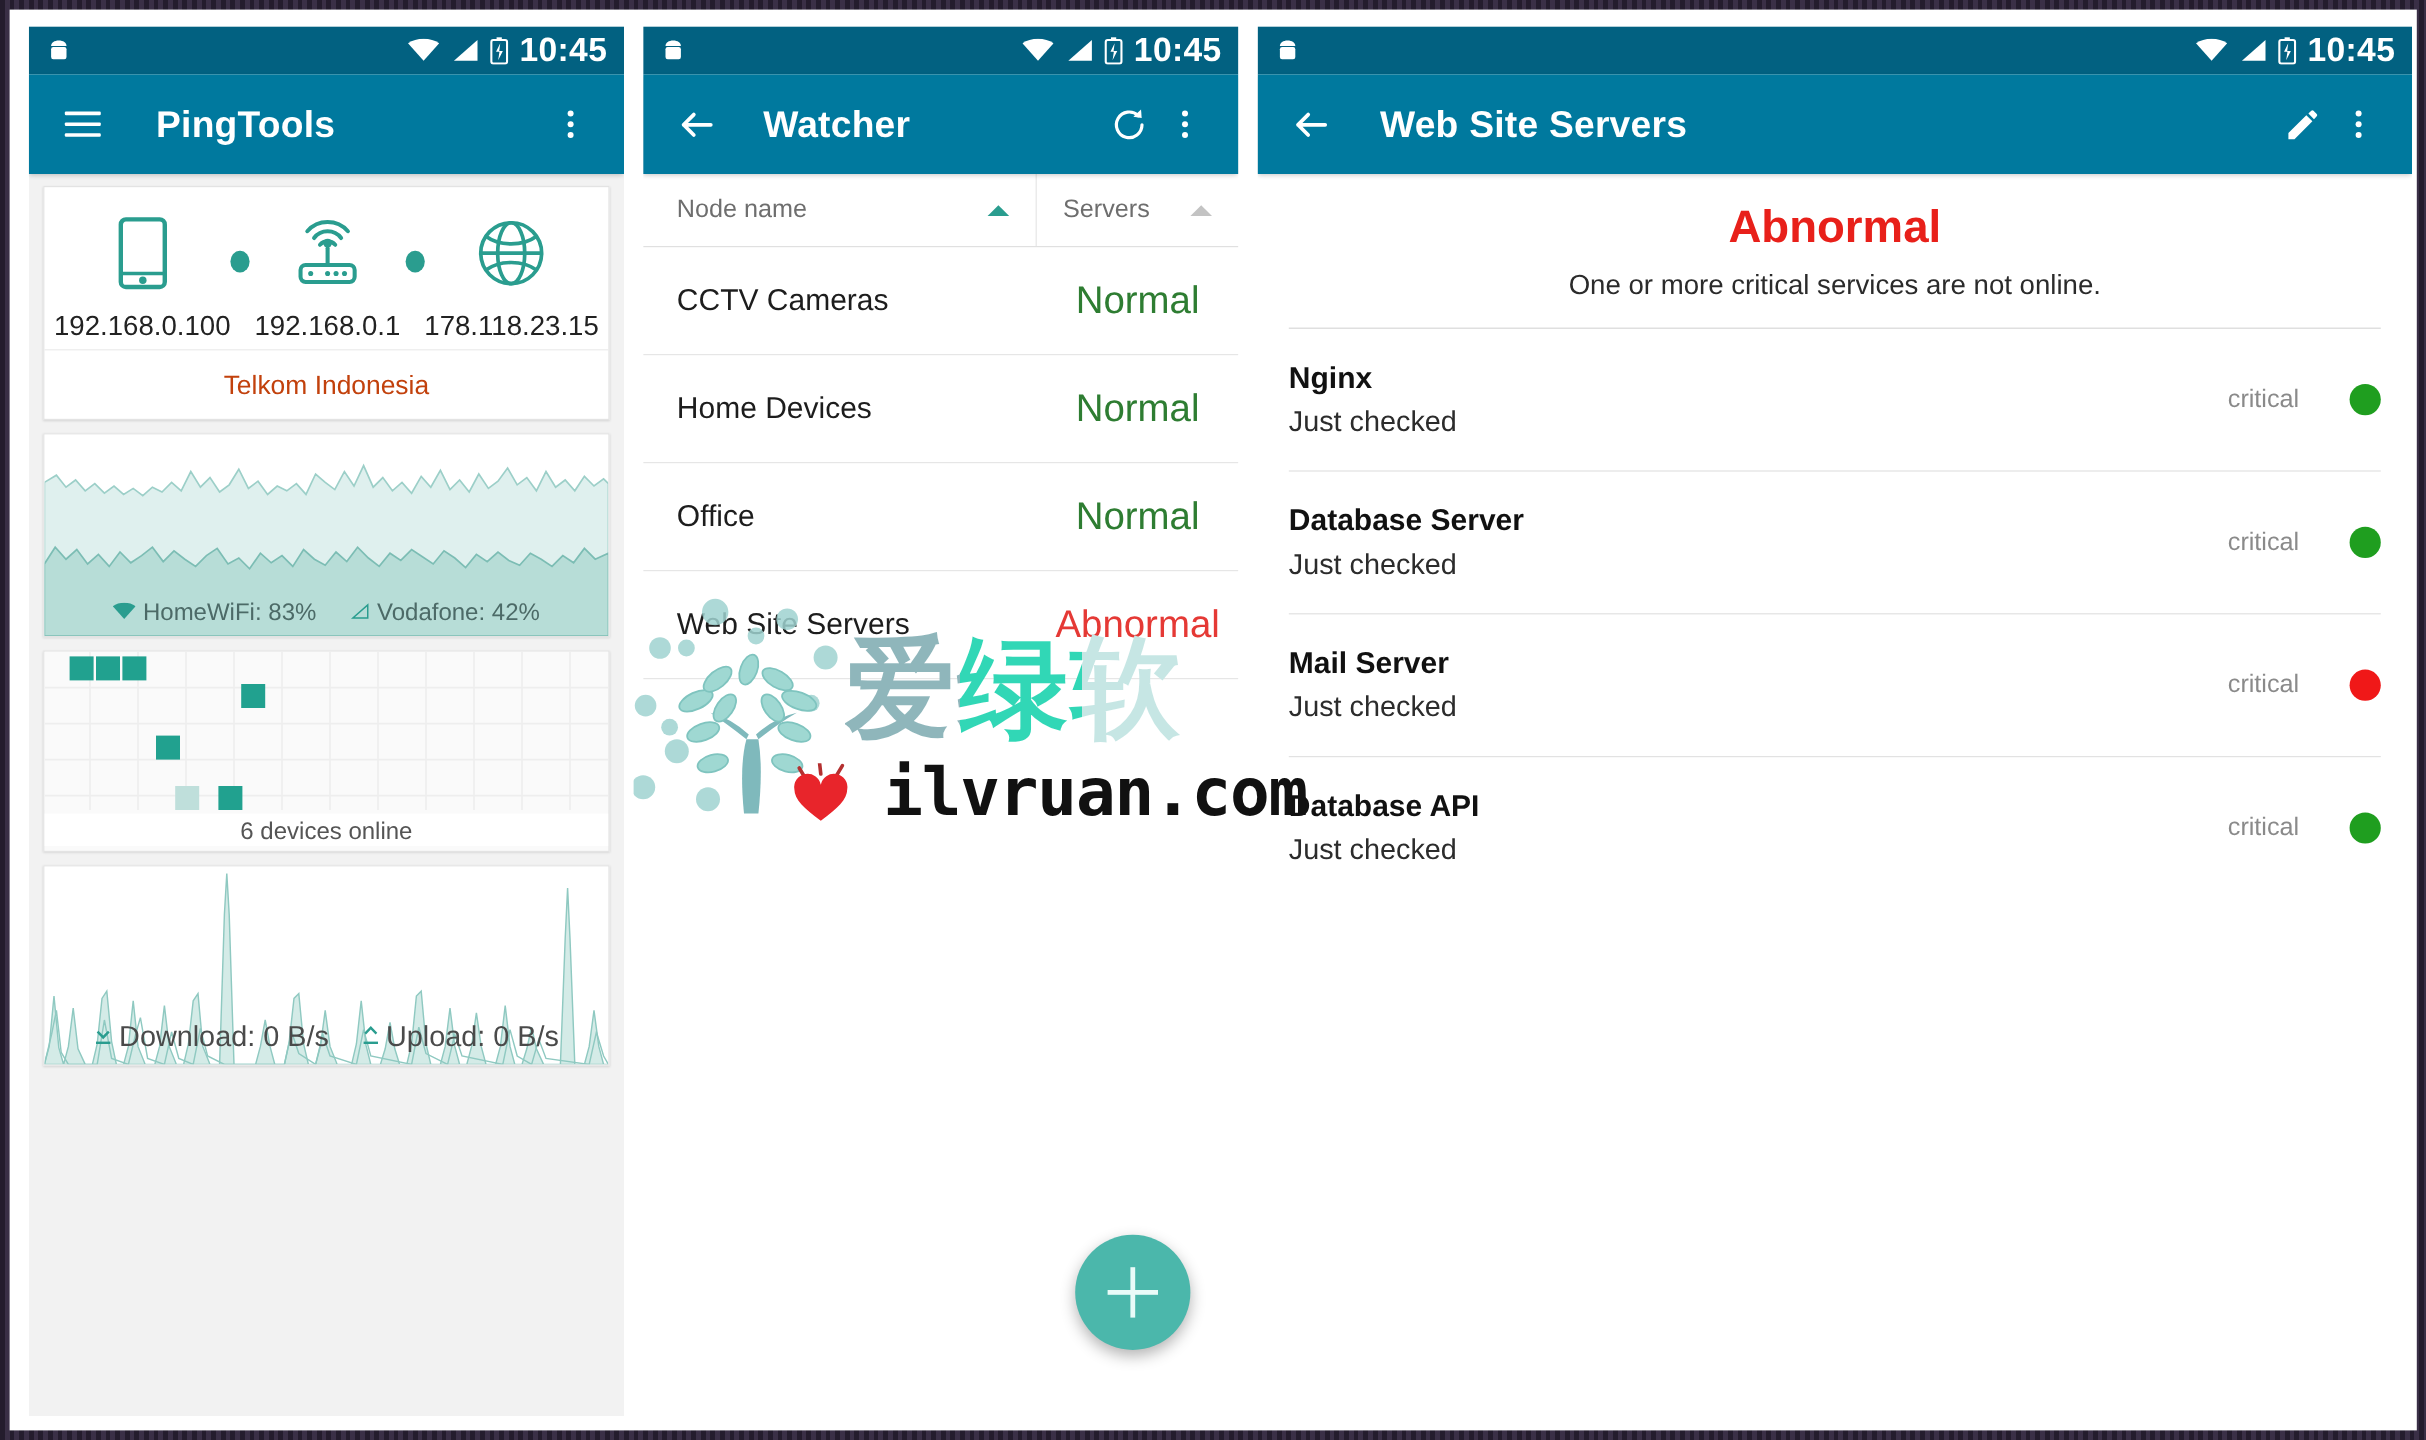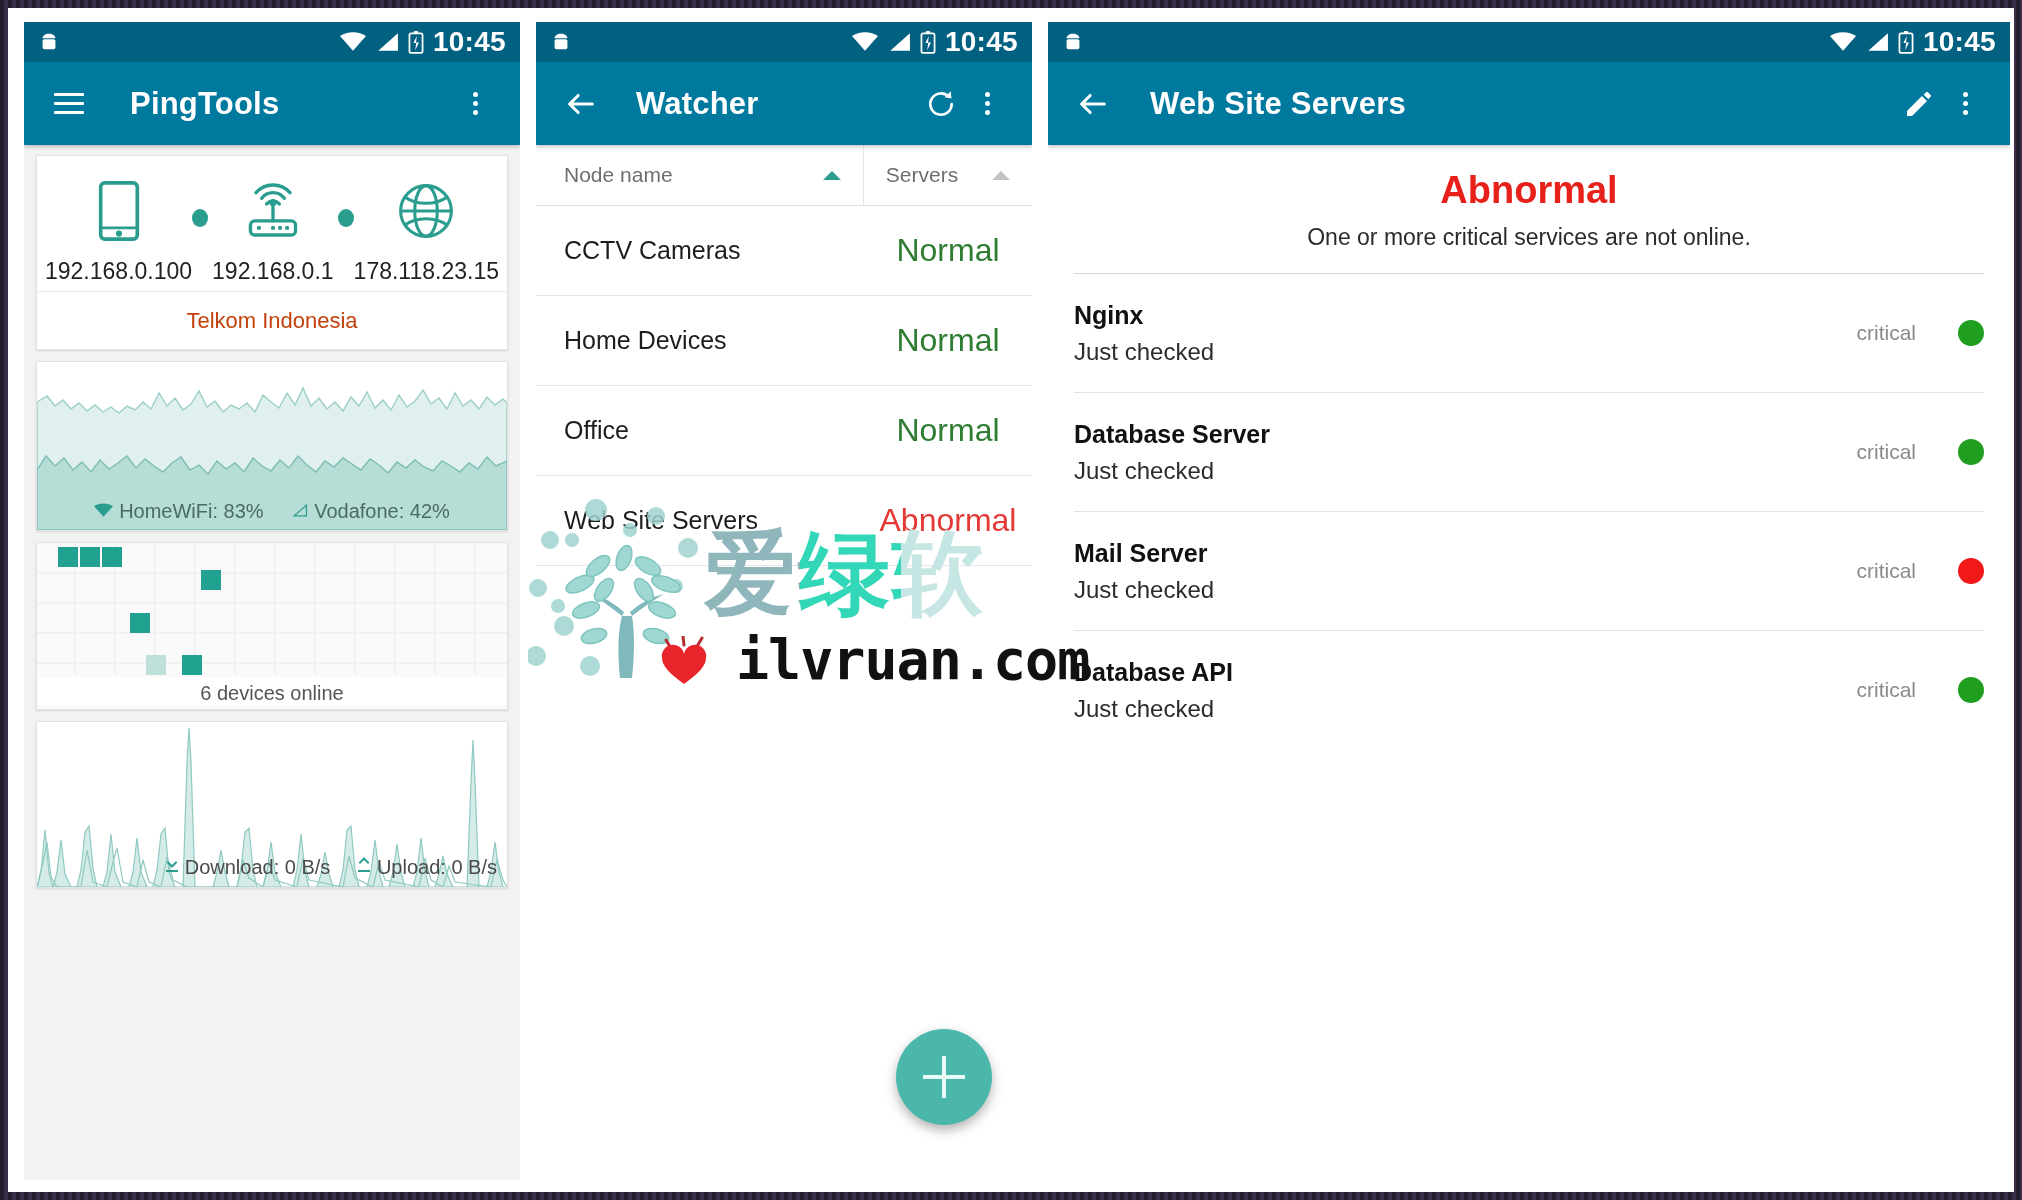--- a/index.html
+++ b/index.html
@@ -50,21 +50,21 @@
 
   .chartcard{position:relative;height:168px;overflow:hidden;}
   .chart-cap{position:absolute;left:0;right:0;bottom:7px;text-align:center;font-size:20px;color:#4c6a67;}
   .chart-cap .leg{display:inline-flex;align-items:center;gap:6px;margin:0 11px;}
 
   .gridcard{position:relative;height:166px;background:#fafafa;overflow:hidden;}
   .devgrid{position:absolute;inset:0 0 34px 0;}
   .devcap{position:absolute;left:0;right:0;bottom:4px;text-align:center;font-size:20px;color:#555;background:#fff;padding-top:4px;}
 
   .trafficcard{position:relative;height:165px;overflow:hidden;}
-  .traffic-cap{position:absolute;left:0;right:0;bottom:8px;text-align:right;font-size:20px;color:#4a4a4a;}
+  .traffic-cap{position:absolute;left:0;right:0;bottom:8px;text-align:center;font-size:24px;color:#4a4a4a;}
   .traffic-cap .leg{display:inline-flex;align-items:center;gap:5px;margin:0 10px;}
 
   
   .p2body{height:1038px;background:#fff;position:relative;}
   .thead{display:flex;height:60px;align-items:center;border-bottom:1px solid #e0e0e0;}
   .th{font-size:21px;color:#6e6e6e;display:flex;align-items:center;}
   .th.name{flex:1;padding-left:28px;}
   .th.status{width:168px;justify-content:center;border-left:1px solid #e6e6e6;height:100%;gap:34px;}
   .sortarrow{width:0;height:0;border-left:9px solid transparent;border-right:9px solid transparent;border-bottom:9px solid #2a9d8f;}
   .sortarrow.dim{border-bottom-color:#c3c3c3;}

